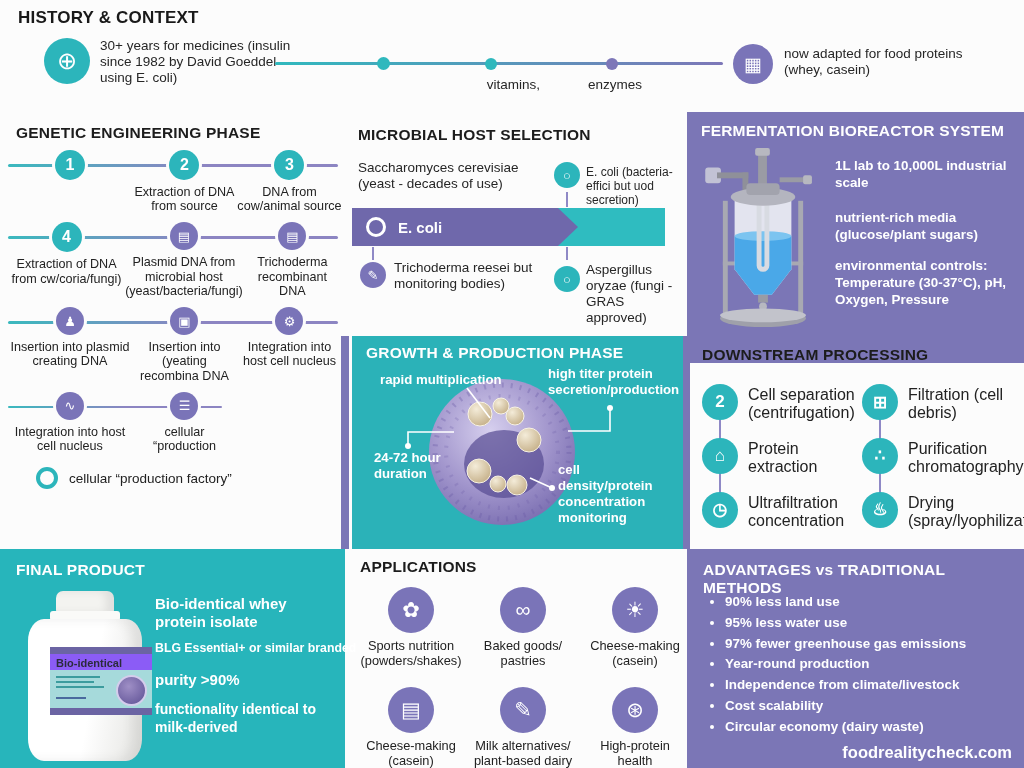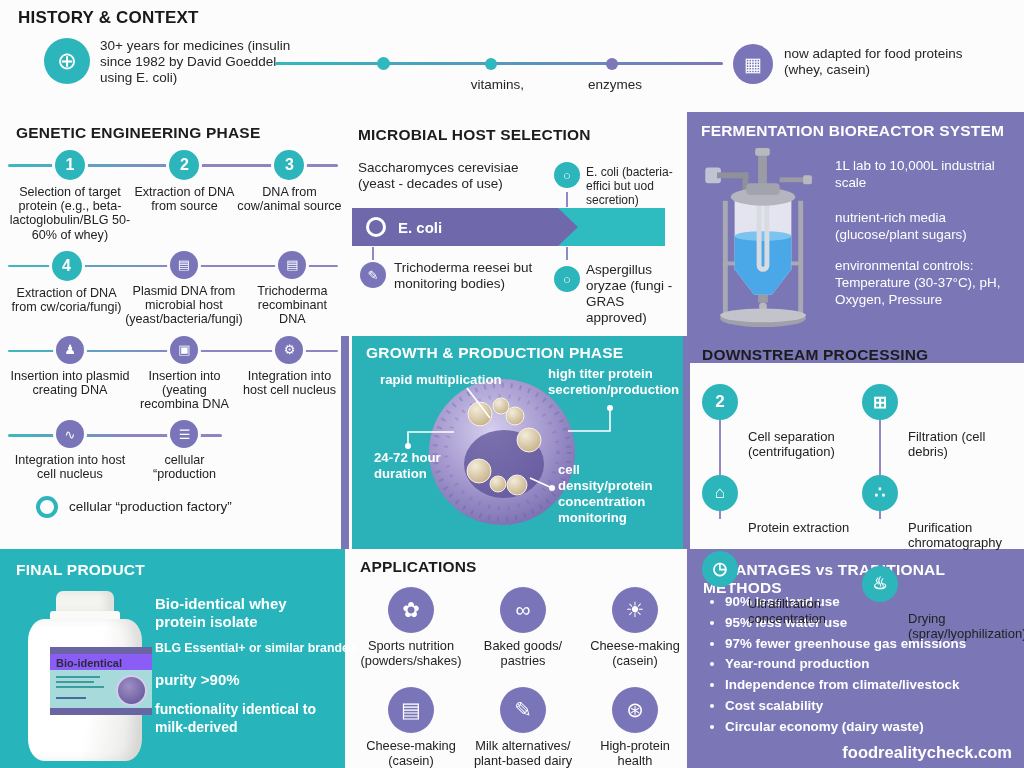--- a/index.html
+++ b/index.html
@@ -21,62 +21,61 @@
   .ge-col{flex:1;display:flex;flex-direction:column;align-items:center;position:relative;z-index:1;}
   .ge-col.w{flex:1.18;}
   .num{width:30px;height:30px;background:#2cb5bb;font-weight:700;font-size:16px;box-shadow:0 0 0 3px #fcfcfc;}
   .pic{width:28px;height:28px;background:#7a74b8;font-size:13px;box-shadow:0 0 0 3px #fcfcfc;}
   .ge-text{font-size:12.6px;line-height:1.13;text-align:center;color:#222;margin-top:5px;}
   .ring{width:14px;height:14px;border:3px solid #fff;border-radius:50%;display:inline-block;}
   .ring-teal{width:14px;height:14px;border:4px solid #2cb5bb;border-radius:50%;display:inline-block;flex:0 0 auto;}
   .callout{position:absolute;color:#fff;font-size:13.2px;font-weight:700;line-height:1.2;z-index:2;}
   .ds-item{display:flex;align-items:flex-start;gap:10px;margin-bottom:15px;position:relative;z-index:1;}
   .ds-icon{width:36px;height:36px;font-size:17px;font-weight:700;}
-  .ds-text{font-size:13px;line-height:1.15;color:#222;padding-top:2px;margin-top:44px;}
+  .ds-text{font-size:16px;line-height:1.15;color:#222;padding-top:2px;}
   .vline{position:absolute;width:2px;background:#8f89c6;}
   .app-cell{width:106px;display:flex;flex-direction:column;align-items:center;}
   .app-icon{width:46px;height:46px;font-size:21px;}
   .app-label{font-size:12.8px;line-height:1.15;color:#222;text-align:center;margin-top:6px;}
   .adv-list{margin:0;padding-left:24px;}
   .adv-list li{color:#fff;font-size:13.4px;font-weight:600;margin:5px 0;line-height:1.18;}
-  .wpt{color:#fff;font-size:13.4px;font-weight:400;line-height:1.25;}
+  .wpt{color:#fff;font-size:13.4px;font-weight:700;line-height:1.25;}
 </style>
 </head>
 <body>
 
 <div id="page">
 
   <div class="abs h-title" style="left:18px;top:8px">HISTORY &amp; CONTEXT</div>
   <div class="abs ci teal-bg" style="left:44px;top:38px;width:46px;height:46px;font-size:24px">
       <span>⊕</span>
     </div>
   <div class="abs body-sm" style="left:100px;top:38px;width:200px">30+ years for medicines (insulin since 1982 by David Goeddel using E. coli)</div>
 
   <div class="abs" style="left:275px;top:62px;width:448px;height:3px;border-radius:2px;background:linear-gradient(90deg,#30b9be,#7d77b8)"></div>
   <div class="abs" style="left:377px;top:57px;width:13px;height:13px;border-radius:50%;background:#2fb8bd"></div>
   <div class="abs" style="left:485px;top:58px;width:12px;height:12px;border-radius:50%;background:#2fb8bd"></div>
   <div class="abs" style="left:606px;top:58px;width:12px;height:12px;border-radius:50%;background:#7d77b8"></div>
-  <div class="abs body-sm" style="left:455px;top:77px;width:85px;text-align:center">vitamins,</div>
+  <div class="abs body-sm" style="left:455px;top:77px;width:85px;text-align:right">vitamins,</div>
   <div class="abs body-sm" style="left:575px;top:77px;width:80px;text-align:center">enzymes</div>
 
   <div class="abs ci purple-bg" style="left:733px;top:44px;width:40px;height:40px;font-size:19px">
       <span>▦</span>
     </div>
   <div class="abs sec-title" style="left:16px;top:124px">GENETIC ENGINEERING PHASE</div>
 
   <div class="abs body-sm" style="left:784px;top:46px;width:205px">now adapted for food proteins (whey, casein)</div>
   <div class="abs" style="left:8px;top:150px;width:334px">
 
     <div class="ge-row">
       <div class="ge-line"></div>
       <div class="ge-col w">
         <div class="ci num">
             <span>1</span>
           </div>
-        <div class="ge-text">Selection of target protein (e.g., beta-lactoglobulin/BLG 50-60% of whey)</div>
       </div>
       <div class="ge-col">
         <div class="ci num">
             <span>2</span>
           </div>
         <div class="ge-text">Extraction of DNA from source</div>
       </div>
       <div class="ge-col">
         <div class="ci num">
             <span>3</span>

